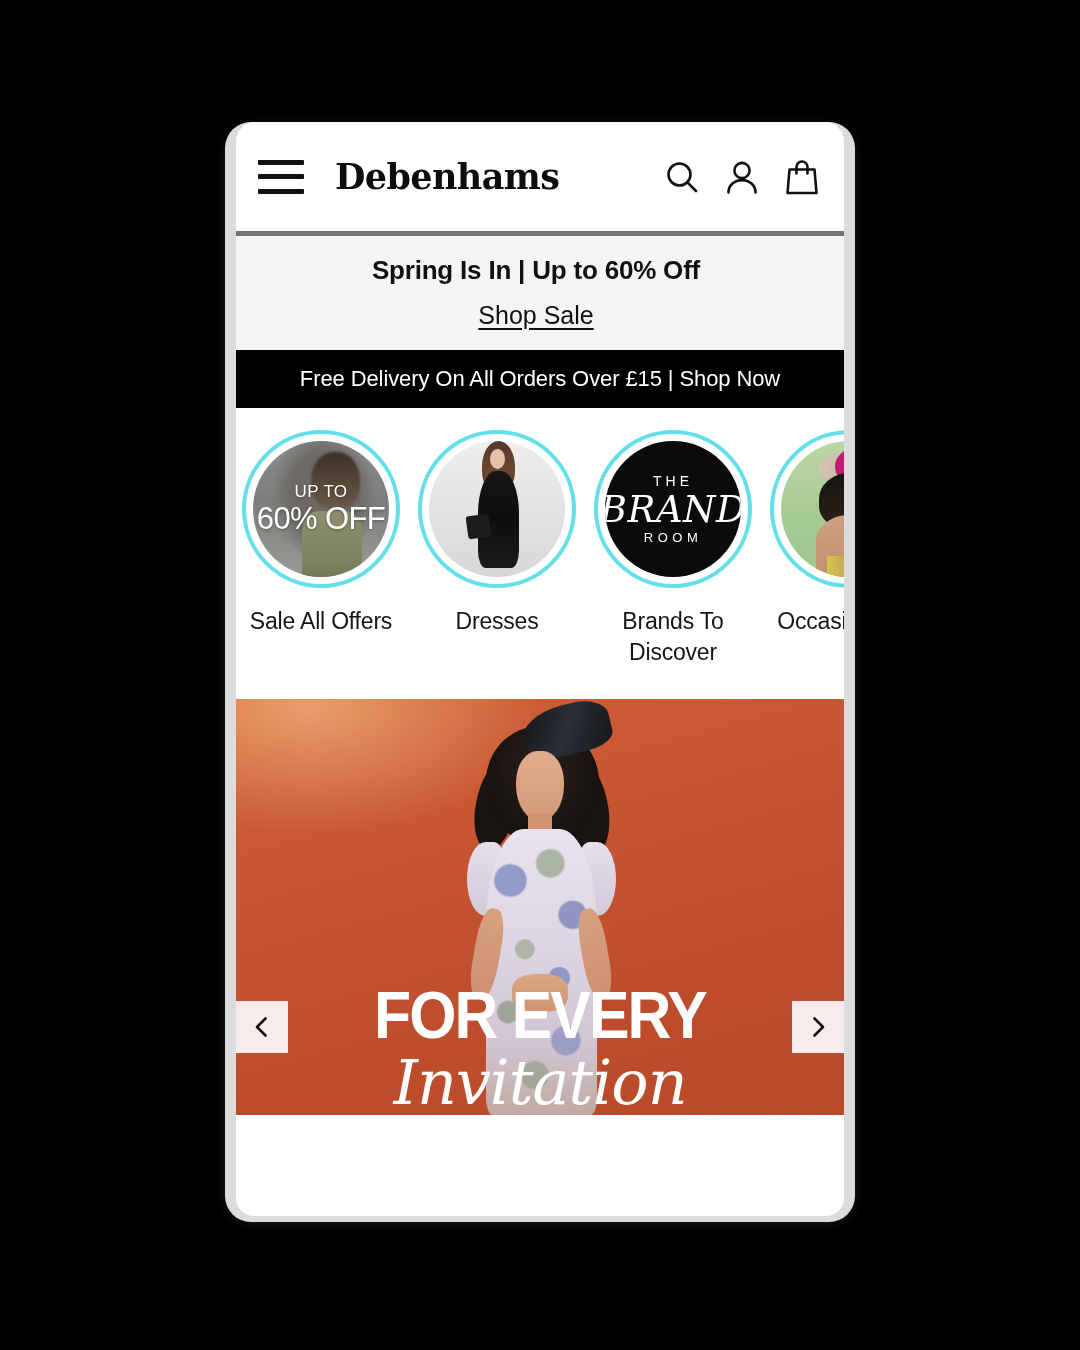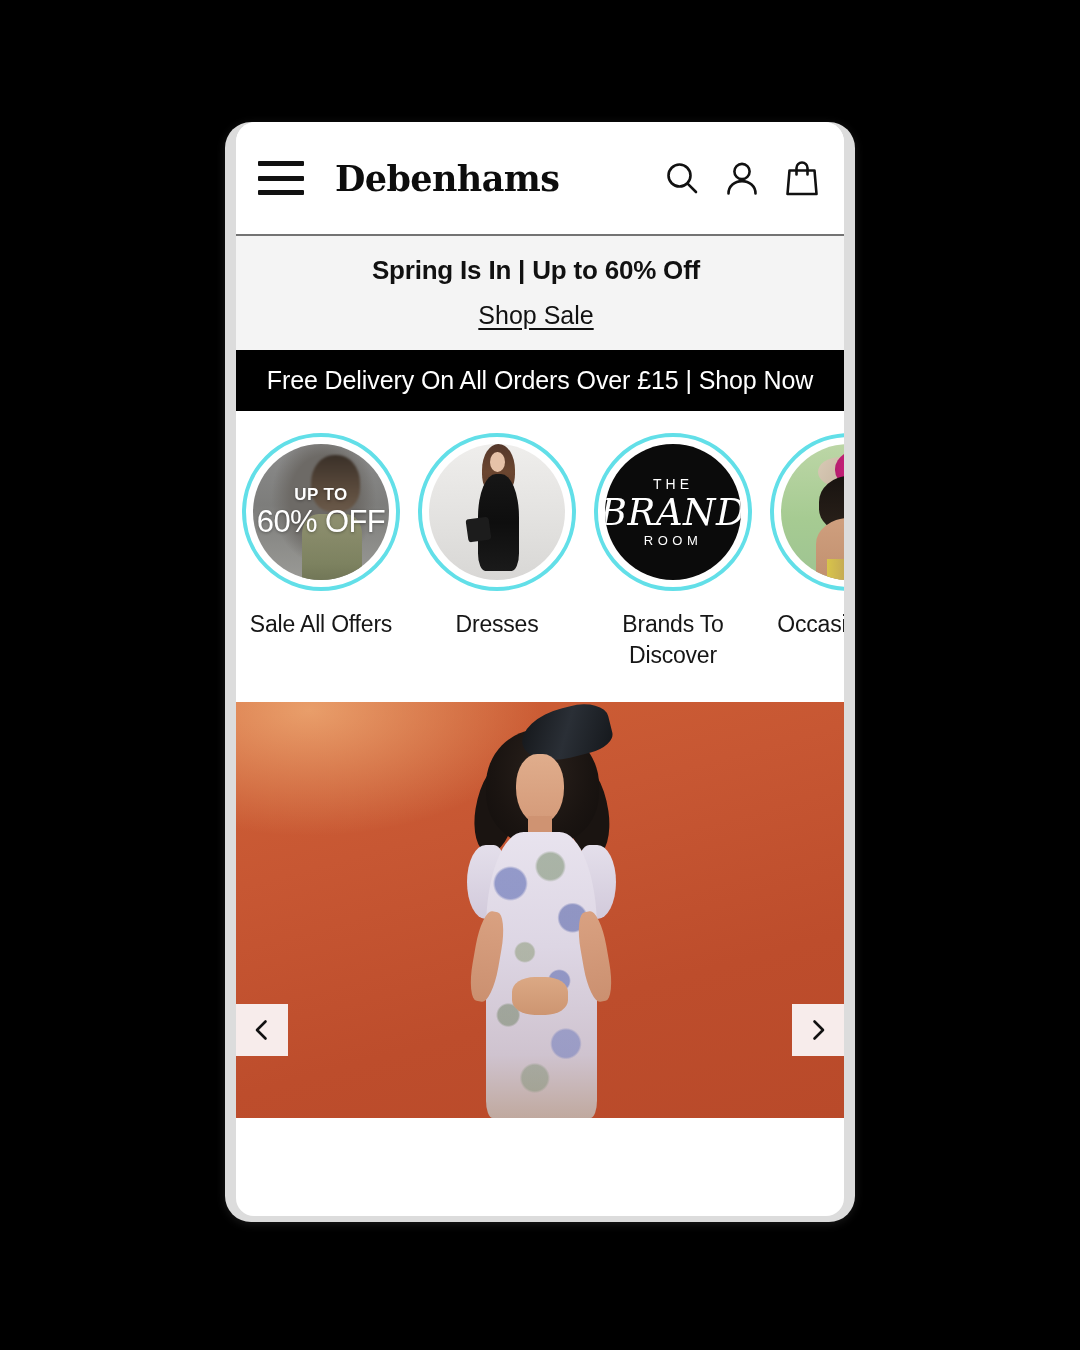--- a/index.html
+++ b/index.html
@@ -43,21 +43,21 @@
     overflow: hidden;
   }
 
   
   .site-header {
     height: 114px;
     background: #ffffff;
     display: flex;
     align-items: center;
     padding: 0 22px 0 22px;
-    border-bottom: 2px solid #737373;
+    border-bottom: 5px solid #737373;
     position: relative;
   }
 
   .hamburger {
     width: 46px;
     height: 34px;
     display: flex;
     flex-direction: column;
     justify-content: space-between;
     cursor: pointer;
@@ -111,21 +111,21 @@
     text-decoration: underline;
     text-underline-offset: 4px;
     cursor: pointer;
   }
 
   
   .promo-dark {
     background: #000000;
     color: #ffffff;
     text-align: center;
-    font-size: 25px;
+    font-size: 22px;
     padding: 16px 10px 16px 10px;
     letter-spacing: -0.1px;
     cursor: pointer;
   }
 
   
   .cat-rail {
     background: #ffffff;
     display: flex;
     gap: 18px;
@@ -194,21 +194,21 @@
     filter: blur(0.6px);
   }
   .bub-offers .offer-text {
     position: relative;
     z-index: 3;
     color: #ffffff;
     text-align: center;
     line-height: 1;
     text-shadow: 0 1px 3px rgba(0,0,0,0.35);
   }
-  .offer-small { font-size: 17px; font-weight: bold; letter-spacing: 0.4px; }
+  .offer-small { font-size: 17px; font-weight: normal; letter-spacing: 0.4px; }
   .offer-big { font-size: 31px; font-weight: normal; margin-top: 3px; letter-spacing: -0.6px; }
 
   
   .bub-brand {
     background: #0b0b0b;
     flex-direction: column;
     color: #ffffff;
   }
   .brand-the {
     font-size: 14px;
@@ -570,20 +570,24 @@
           <span class="hm-face"></span>
           <span class="hm-neck"></span>
           <span class="hm-sleeve-l"></span>
           <span class="hm-sleeve-r"></span>
           <span class="hm-dress"></span>
           <span class="hm-arm-l"></span>
           <span class="hm-arm-r"></span>
           <span class="hm-hands"></span>
         </div>
 
+        <div class="hero-copy">
+          <div class="hero-line1">FOR EVERY</div>
+          <div class="hero-line2">Invitation</div>
+        </div>
 
         <div class="hero-arrow prev">
           <span>
             <svg width="26" height="26" viewBox="0 0 26 26" fill="none">
               <path d="M16.5 4.5 8 13l8.5 8.5" stroke="#111" stroke-width="2.6" stroke-linecap="round" stroke-linejoin="round"></path>
             </svg>
           </span>
         </div>
 
         <div class="hero-arrow next">

